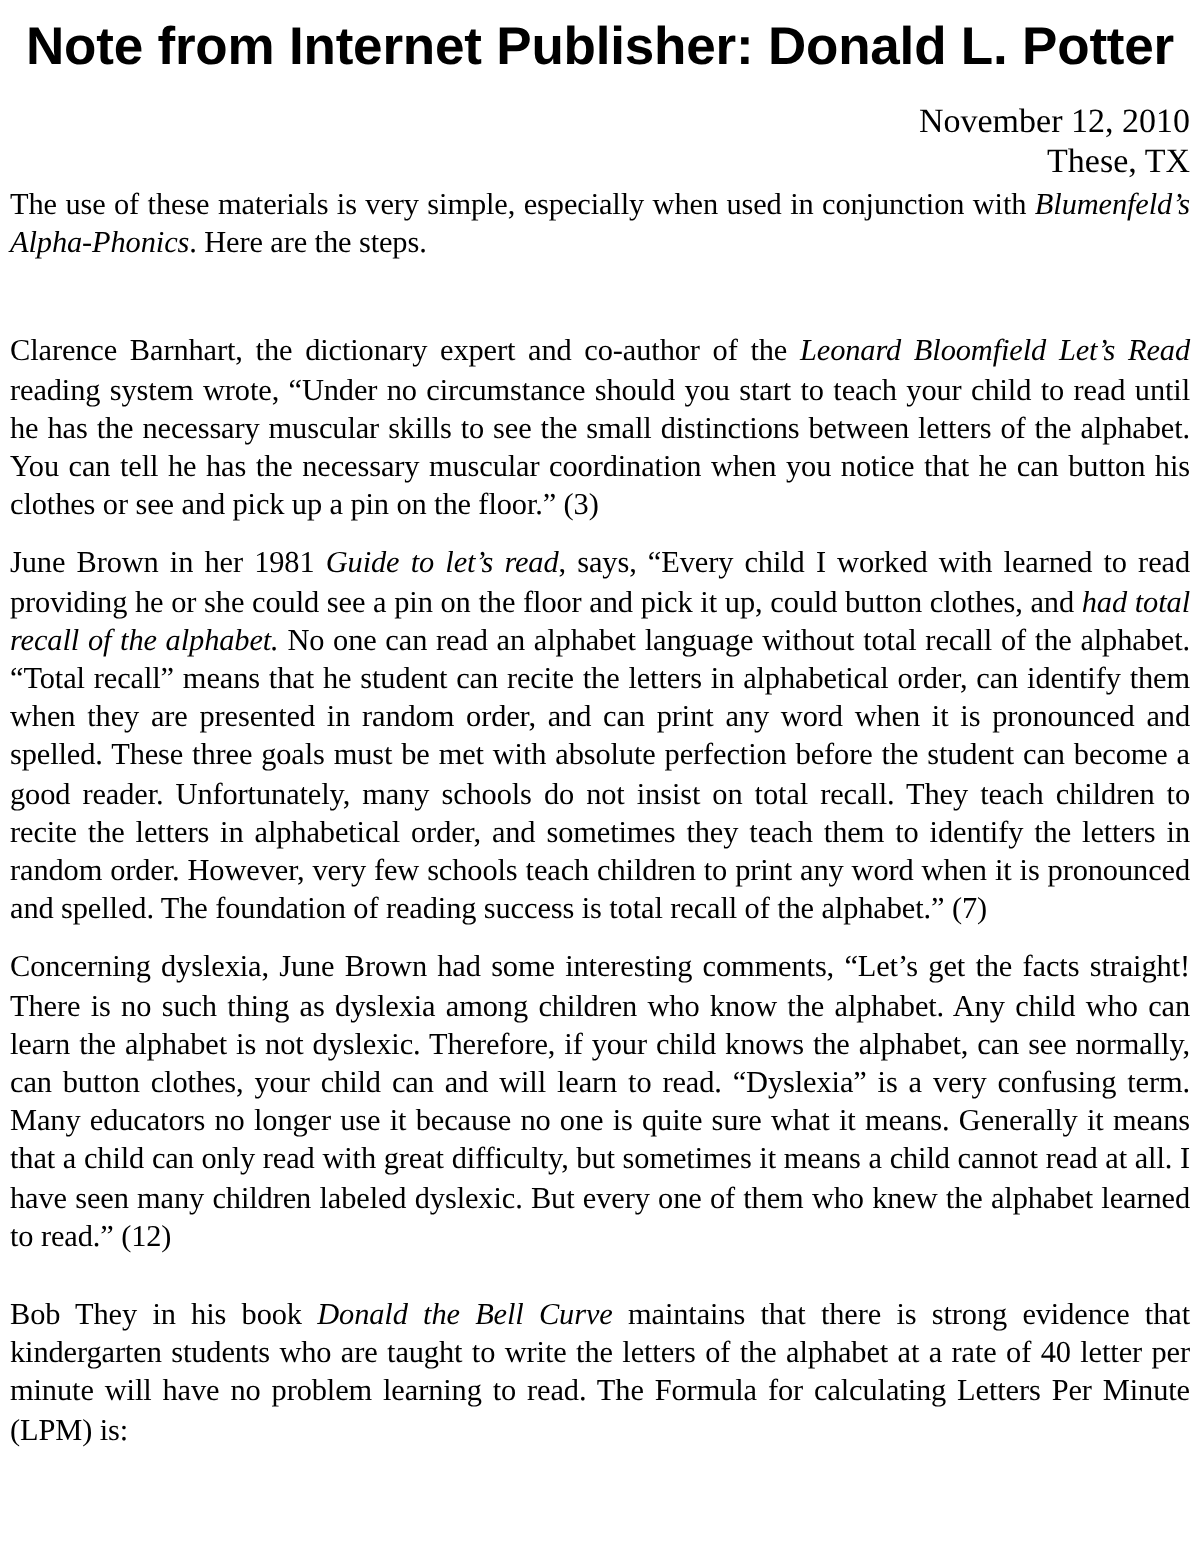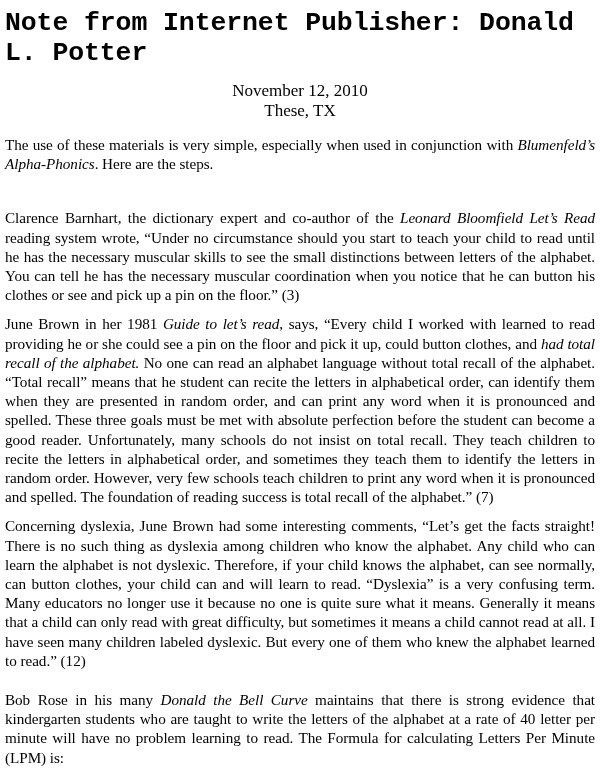--- a/index.html
+++ b/index.html
@@ -3,31 +3,31 @@
 <meta charset="utf-8">
 <style>
   html, body { margin: 0; padding: 0; background: #ffffff; }
   body {
     width: 600px; height: 772px; overflow: hidden;
     font-family: "Liberation Serif", "DejaVu Serif", serif;
     color: #000;
   }
   .page { padding: 0 5px 0 5px; }
   h1 {
-    font-family: Liberation Mono, monospace;
-    font-weight: bold; font-size: 26.5px; 
+    font-family: Liberation Sans, sans-serif;
+    font-weight: bold; font-size: 26.5px; text-align: center;
     margin: 8px 0 0 0; line-height: 30px; letter-spacing: -0.1px;
   }
-  .meta { text-align: center; font-size: 17px; line-height: 20px; margin-top: 13px; }
+  .meta { text-align: right; font-size: 17px; line-height: 20px; margin-top: 13px; }
   p {
     font-size: 15.2px; line-height: 19.2px; text-align: justify;
     margin: 0; letter-spacing: -0.05px;
   }
   .p1 { margin-top: 17px; }
-  .gap { margin-top: 14px; }
+  .gap { margin-top: 2px; }
   .gap-big { margin-top: 35px; }
   .p4 { margin-top: 10px; }
   .p5 { margin-top: 10px; }
   .p6 { margin-top: 20px; }
   i { font-style: italic; }
 </style>
 </head>
 <body>
 
 <div class="page">
@@ -39,14 +39,14 @@
 
 
   <p class="gap"><span>The use of these materials is very simple, especially when used in conjunction with </span><i>Blumenfeld’s Alpha-Phonics</i><span>. Here are the steps.</span></p>
 
   <p class="gap-big"><span>Clarence Barnhart, the dictionary expert and co-author of the </span><i>Leonard Bloomfield Let’s Read</i><span> reading system wrote, “Under no circumstance should you start to teach your child to read until he has the necessary muscular skills to see the small distinctions between letters of the alphabet. You can tell he has the necessary muscular coordination when you notice that he can button his clothes or see and pick up a pin on the floor.” (3)</span></p>
 
   <p class="p4"><span>June Brown in her 1981 </span><i>Guide to let’s read</i><span>, says, “Every child I worked with learned to read providing he or she could see a pin on the floor and pick it up, could button clothes, and </span><i>had total recall of the alphabet.</i><span> No one can read an alphabet language without total recall of the alphabet. “Total recall” means that he student can recite the letters in alphabetical order, can identify them when they are presented in random order, and can print any word when it is pronounced and spelled. These three goals must be met with absolute perfection before the student can become a good reader. Unfortunately, many schools do not insist on total recall. They teach children to recite the letters in alphabetical order, and sometimes they teach them to identify the letters in random order. However, very few schools teach children to print any word when it is pronounced and spelled. The foundation of reading success is total recall of the alphabet.” (7)</span></p>
 
   <p class="p5">Concerning dyslexia, June Brown had some interesting comments, “Let’s get the facts straight! There is no such thing as dyslexia among children who know the alphabet. Any child who can learn the alphabet is not dyslexic. Therefore, if your child knows the alphabet, can see normally, can button clothes, your child can and will learn to read. “Dyslexia” is a very confusing term. Many educators no longer use it because no one is quite sure what it means. Generally it means that a child can only read with great difficulty, but sometimes it means a child cannot read at all. I have seen many children labeled dyslexic. But every one of them who knew the alphabet learned to read.”  (12)</p>
 
-  <p class="p6"><span>Bob Rose in his many </span><i>Donald the Bell Curve</i><span> maintains that there is strong evidence that kindergarten students who are taught to write the letters of the alphabet at a rate of 40 letter per minute will have no problem learning to read. The Formula for calculating Letters Per Minute (LPM) is: </span></p>
+  <p class="p6"><span>Bob They in his book </span><i>Donald the Bell Curve</i><span> maintains that there is strong evidence that kindergarten students who are taught to write the letters of the alphabet at a rate of 40 letter per minute will have no problem learning to read. The Formula for calculating Letters Per Minute (LPM) is: </span></p>
 </div>
 
 </body></html>

